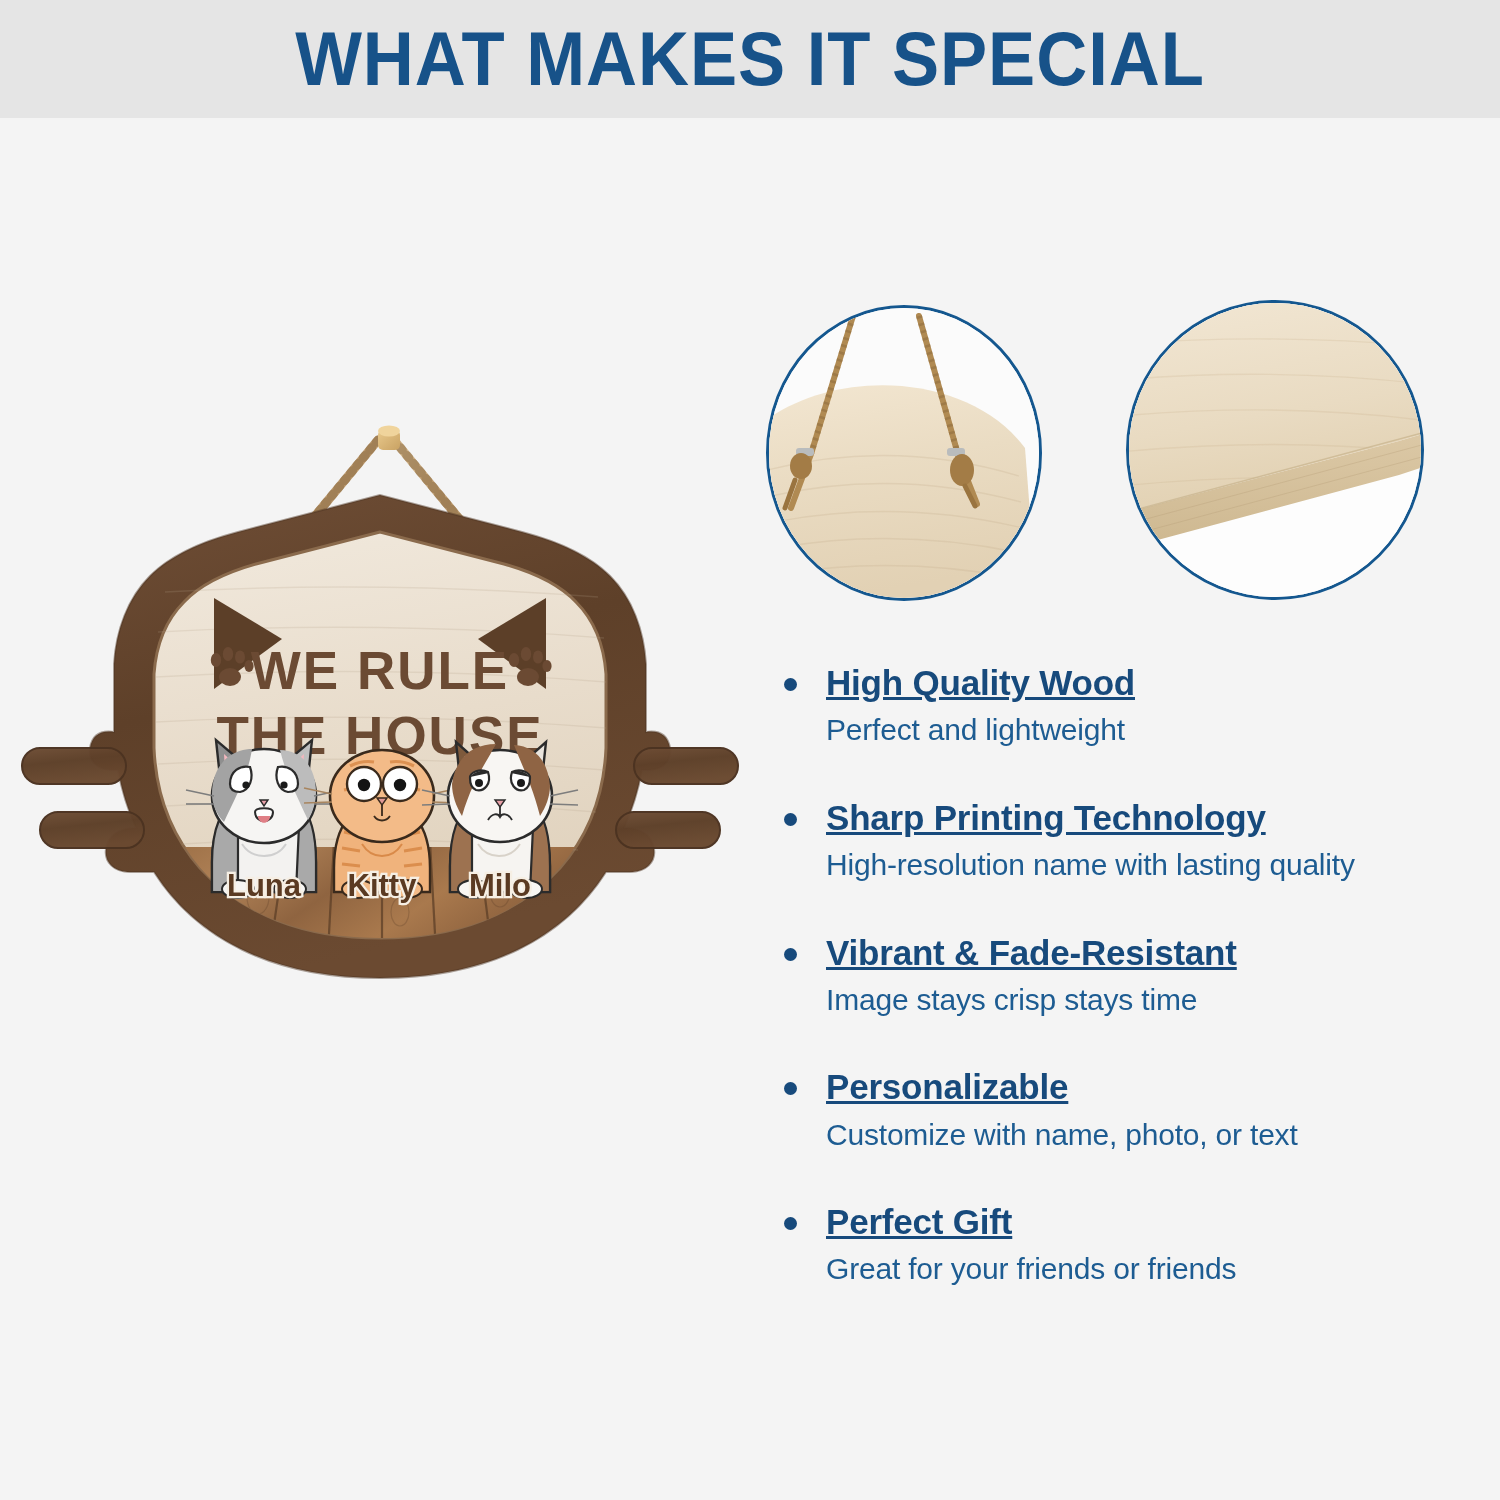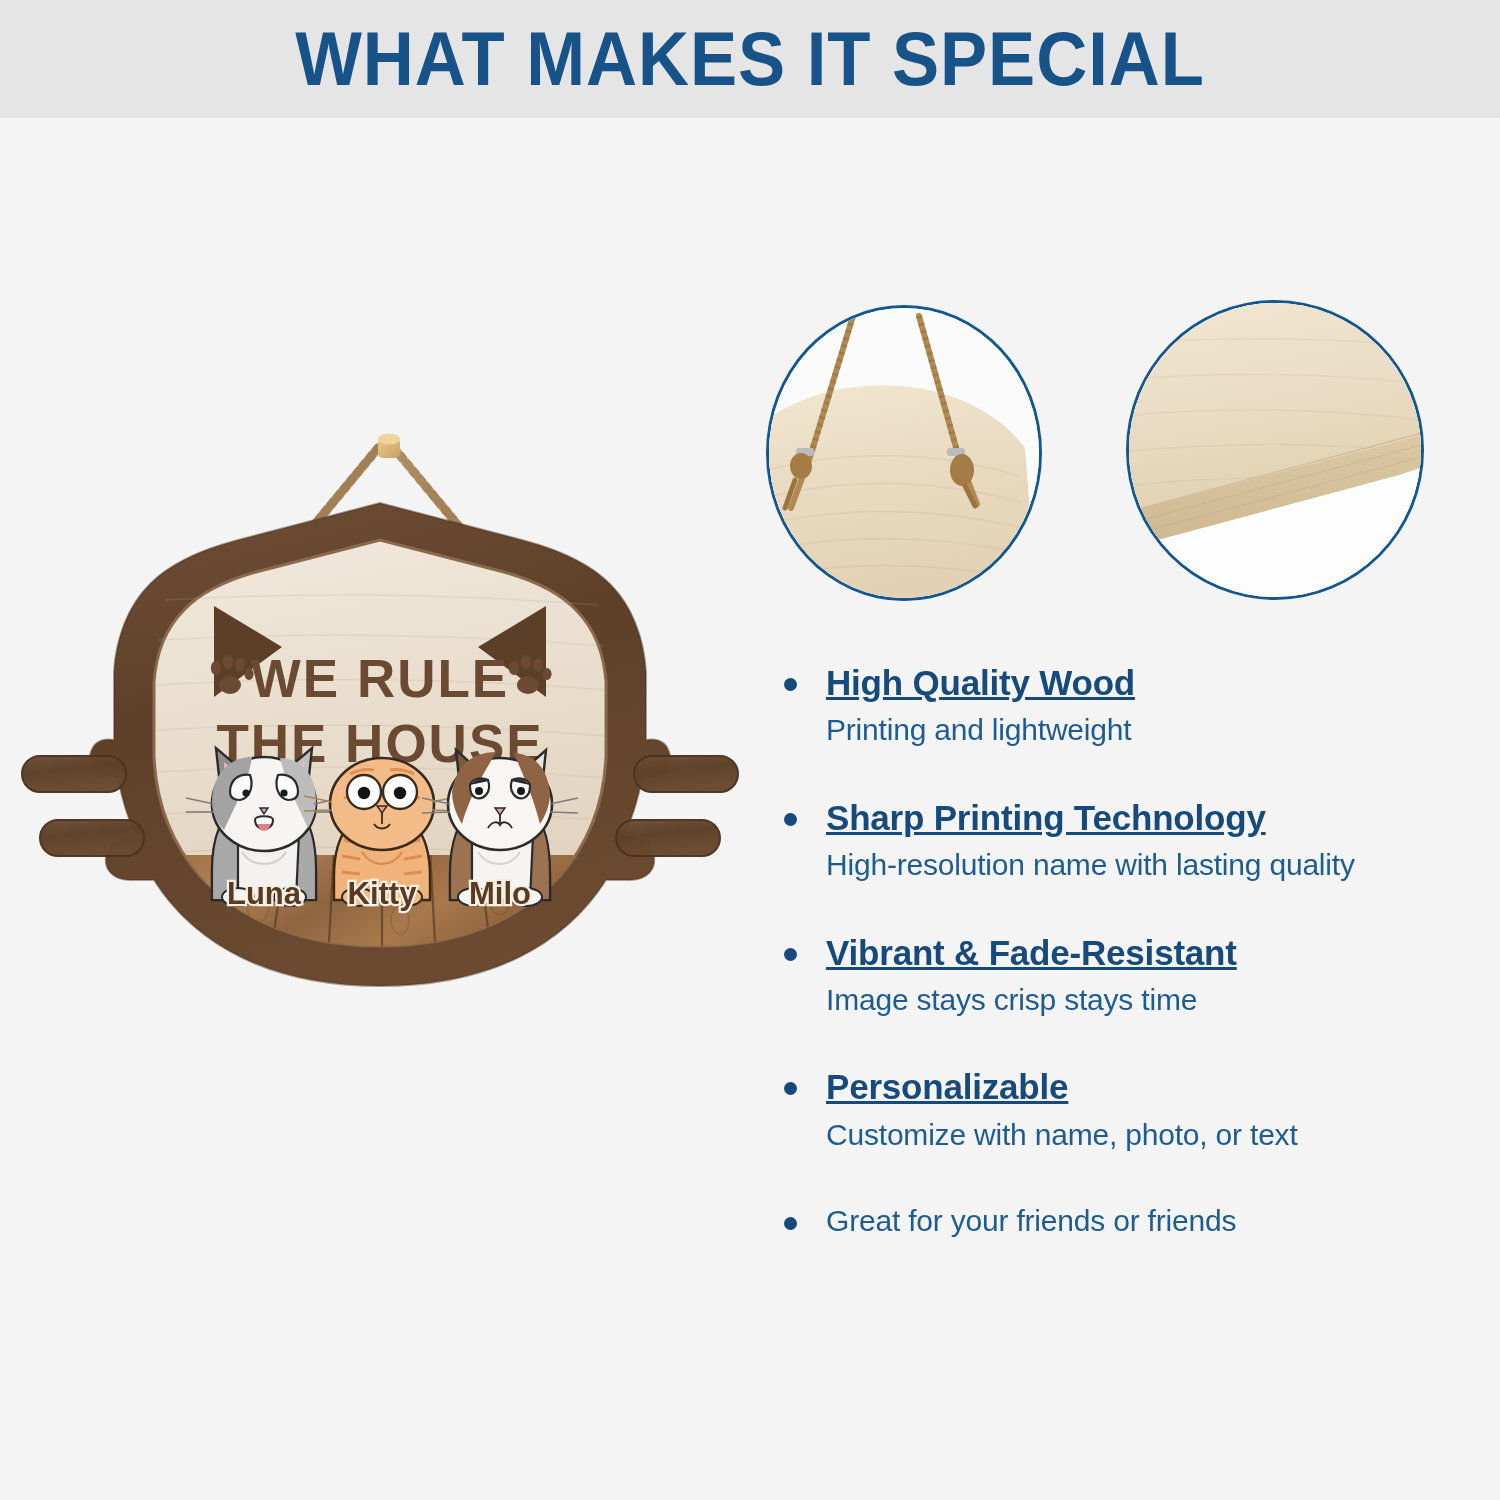--- a/index.html
+++ b/index.html
@@ -23,21 +23,21 @@
     font-weight:600;
     letter-spacing:1px;
     transform:scaleX(0.93);
     font-family:"Liberation Sans", sans-serif;
     white-space:nowrap;
     line-height:1;
   }
 
   
   #sign-area {
-    position:absolute; left:0px; top:400px; width:760px; height:720px;
+    position:absolute; left:0px; top:392px; width:760px; height:720px;
   }
   #sign-svg { position:absolute; left:0; top:0; }
 
   
   #photo-circles { position:absolute; left:750px; top:295px; width:700px; height:320px; }
   .photo-circle {
     position:absolute;
     border:3px solid #14578f;
     border-radius:50%;
     overflow:hidden;
@@ -422,21 +422,21 @@
       <path d="M -20 214 L 330 120" stroke="#cbb791" stroke-width="1.6" fill="none" opacity="0.8"></path>
     </svg>
   </div>
 </div>
 
 <div id="features">
 
   <div class="feature">
     <span class="bullet"></span>
     <div class="feature-title">High Quality Wood</div>
-    <div class="feature-sub">Printing and lightweight</div>
+    <div class="feature-sub">Perfect and lightweight</div>
   </div>
 
   <div class="feature">
     <span class="bullet"></span>
     <div class="feature-title">Sharp Printing Technology</div>
     <div class="feature-sub">High-resolution name with lasting quality</div>
   </div>
 
   <div class="feature">
     <span class="bullet"></span>
@@ -445,16 +445,17 @@
   </div>
 
   <div class="feature">
     <span class="bullet"></span>
     <div class="feature-title">Personalizable</div>
     <div class="feature-sub">Customize with name, photo, or text</div>
   </div>
 
   <div class="feature">
     <span class="bullet"></span>
+    <div class="feature-title">Perfect Gift</div>
     <div class="feature-sub">Great for your friends or friends</div>
   </div>
 
 </div>
 
 </body></html>

